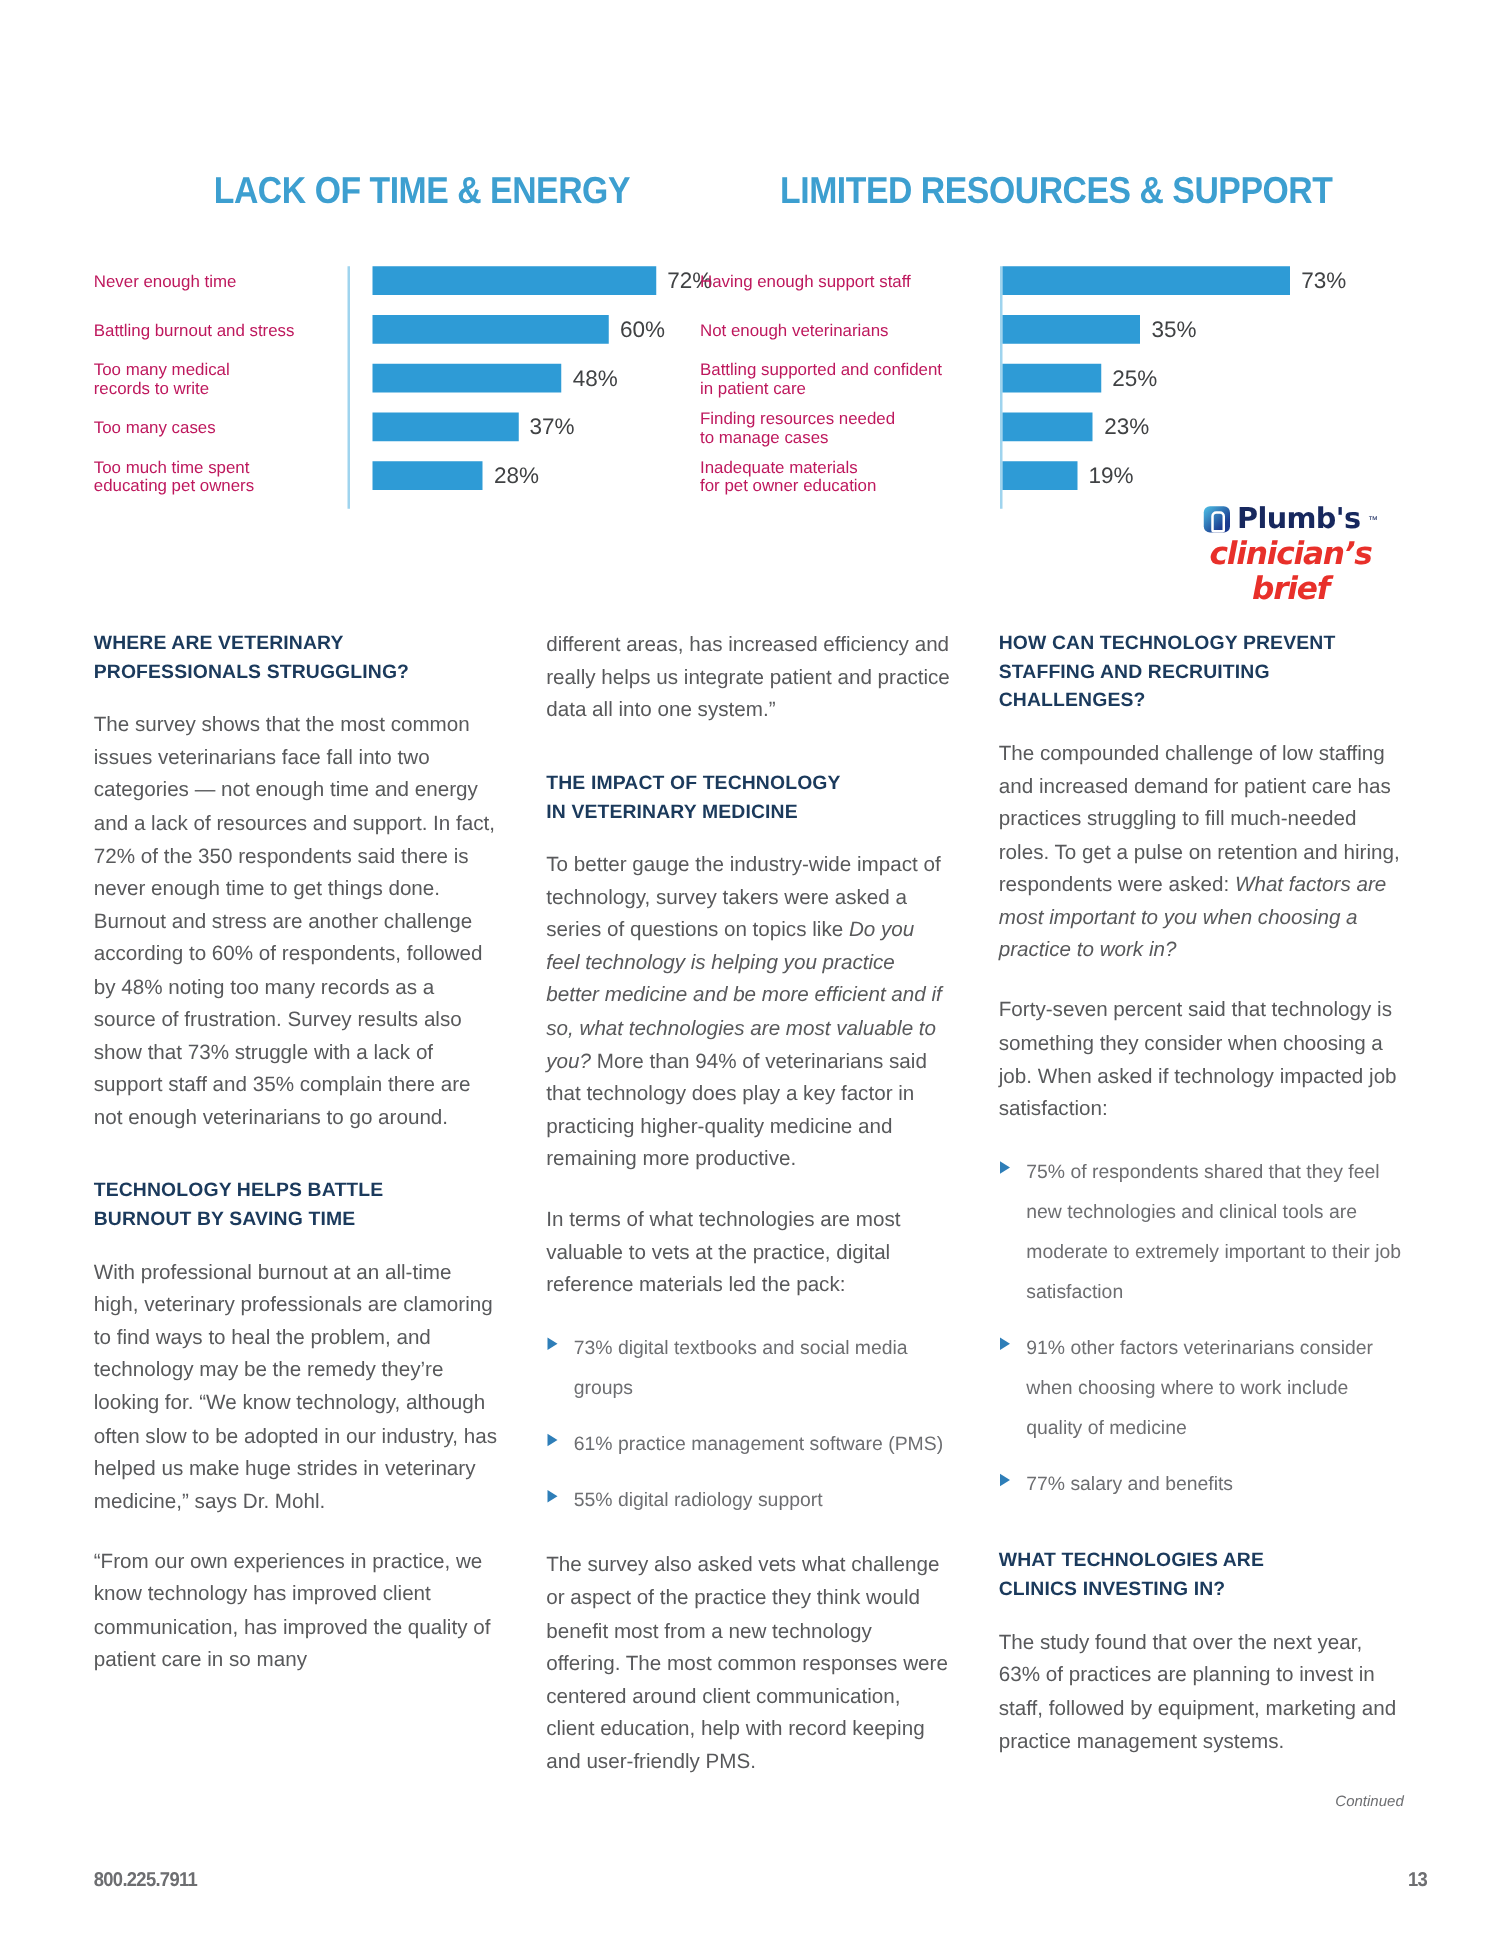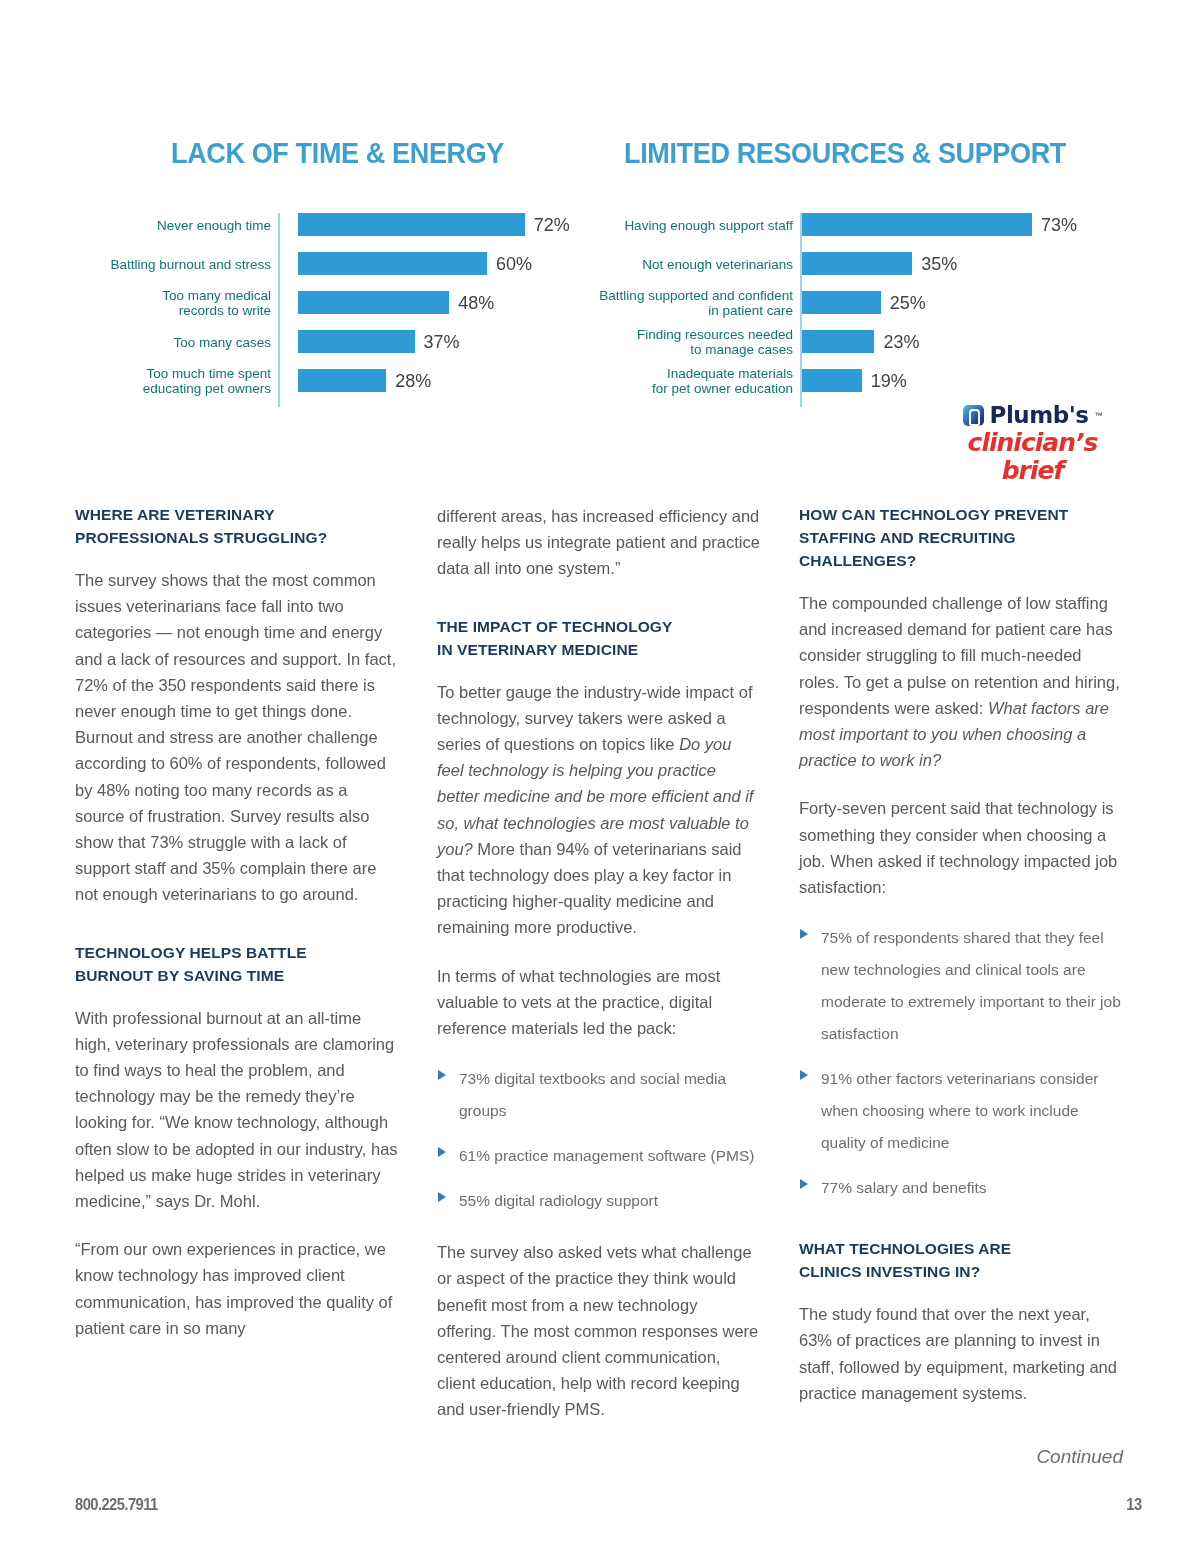--- a/index.html
+++ b/index.html
@@ -68,24 +68,24 @@
     position: relative;
     height: 23px;
     margin-bottom: 16px;
   }
   .bar-row:last-child { margin-bottom: 0; }
 
   .bar-label {
     position: absolute;
     top: 50%;
     transform: translateY(-50%);
-    text-align: right;
+    text-align: left;
     font-size: 13.5px;
     line-height: 15px;
-    color: #0f766e;
+    color: #be185d;
     white-space: pre-line;
   }
   .chart-panel.left  .bar-label { left: 0; width: 196px; }
   .chart-panel.right .bar-label { left: 0; width: 233px; }
 
   .bar-track {
     position: absolute;
     top: 0;
     height: 23px;
   }
@@ -213,25 +213,25 @@
     position: absolute;
     left: 1px;
     top: 7px;
     width: 0; height: 0;
     border-left: 8px solid #2e7eb8;
     border-top: 5.5px solid transparent;
     border-bottom: 5.5px solid transparent;
   }
 
   .continued {
-    font-size: 19px;
+    font-size: 12px;
     font-style: italic;
     color: #6d6e71;
     text-align: right;
-    margin-top: 40px;
+    margin-top: 28px;
   }
 
   
   .footer {
     position: absolute;
     left: 75px;
     right: 58px;
     bottom: 42px;
     display: flex;
     justify-content: space-between;
@@ -384,21 +384,21 @@
       <li><span class="bullet-tri"></span><span>73% digital textbooks and social media groups</span></li>
       <li><span class="bullet-tri"></span><span>61% practice management software (PMS)</span></li>
       <li><span class="bullet-tri"></span><span>55% digital radiology support</span></li>
     </ul>
     <p class="body">The survey also asked vets what challenge or aspect of the practice they think would benefit most from a new technology offering. The most common responses were centered around client communication, client education, help with record keeping and user-friendly PMS.</p>
   </div>
 
   <div class="col">
     <h2 class="sec-head">HOW CAN TECHNOLOGY PREVENT
 STAFFING AND RECRUITING CHALLENGES?</h2>
-    <p class="body"><span>The compounded challenge of low staffing and increased demand for patient care has consider struggling to fill much-needed roles. To get a pulse on retention and hiring, respondents were asked: </span><i>What factors are most important to you when choosing a practice to work in?</i></p>
+    <p class="body"><span>The compounded challenge of low staffing and increased demand for patient care has practices struggling to fill much-needed roles. To get a pulse on retention and hiring, respondents were asked: </span><i>What factors are most important to you when choosing a practice to work in?</i></p>
     <p class="body">Forty-seven percent said that technology is something they consider when choosing a job. When asked if technology impacted job satisfaction:</p>
     <ul class="bullets">
       <li><span class="bullet-tri"></span><span>75% of respondents shared that they feel new technologies and clinical tools are moderate to extremely important to their job satisfaction</span></li>
       <li><span class="bullet-tri"></span><span>91% other factors veterinarians consider when choosing where to work include quality of medicine</span></li>
       <li><span class="bullet-tri"></span><span>77% salary and benefits</span></li>
     </ul>
     <h2 class="sec-head spaced">WHAT TECHNOLOGIES ARE
 CLINICS INVESTING IN?</h2>
     <p class="body">The study found that over the next year, 63% of practices are planning to invest in staff, followed by equipment, marketing and practice management systems.</p>
     <div class="continued">Continued</div>

